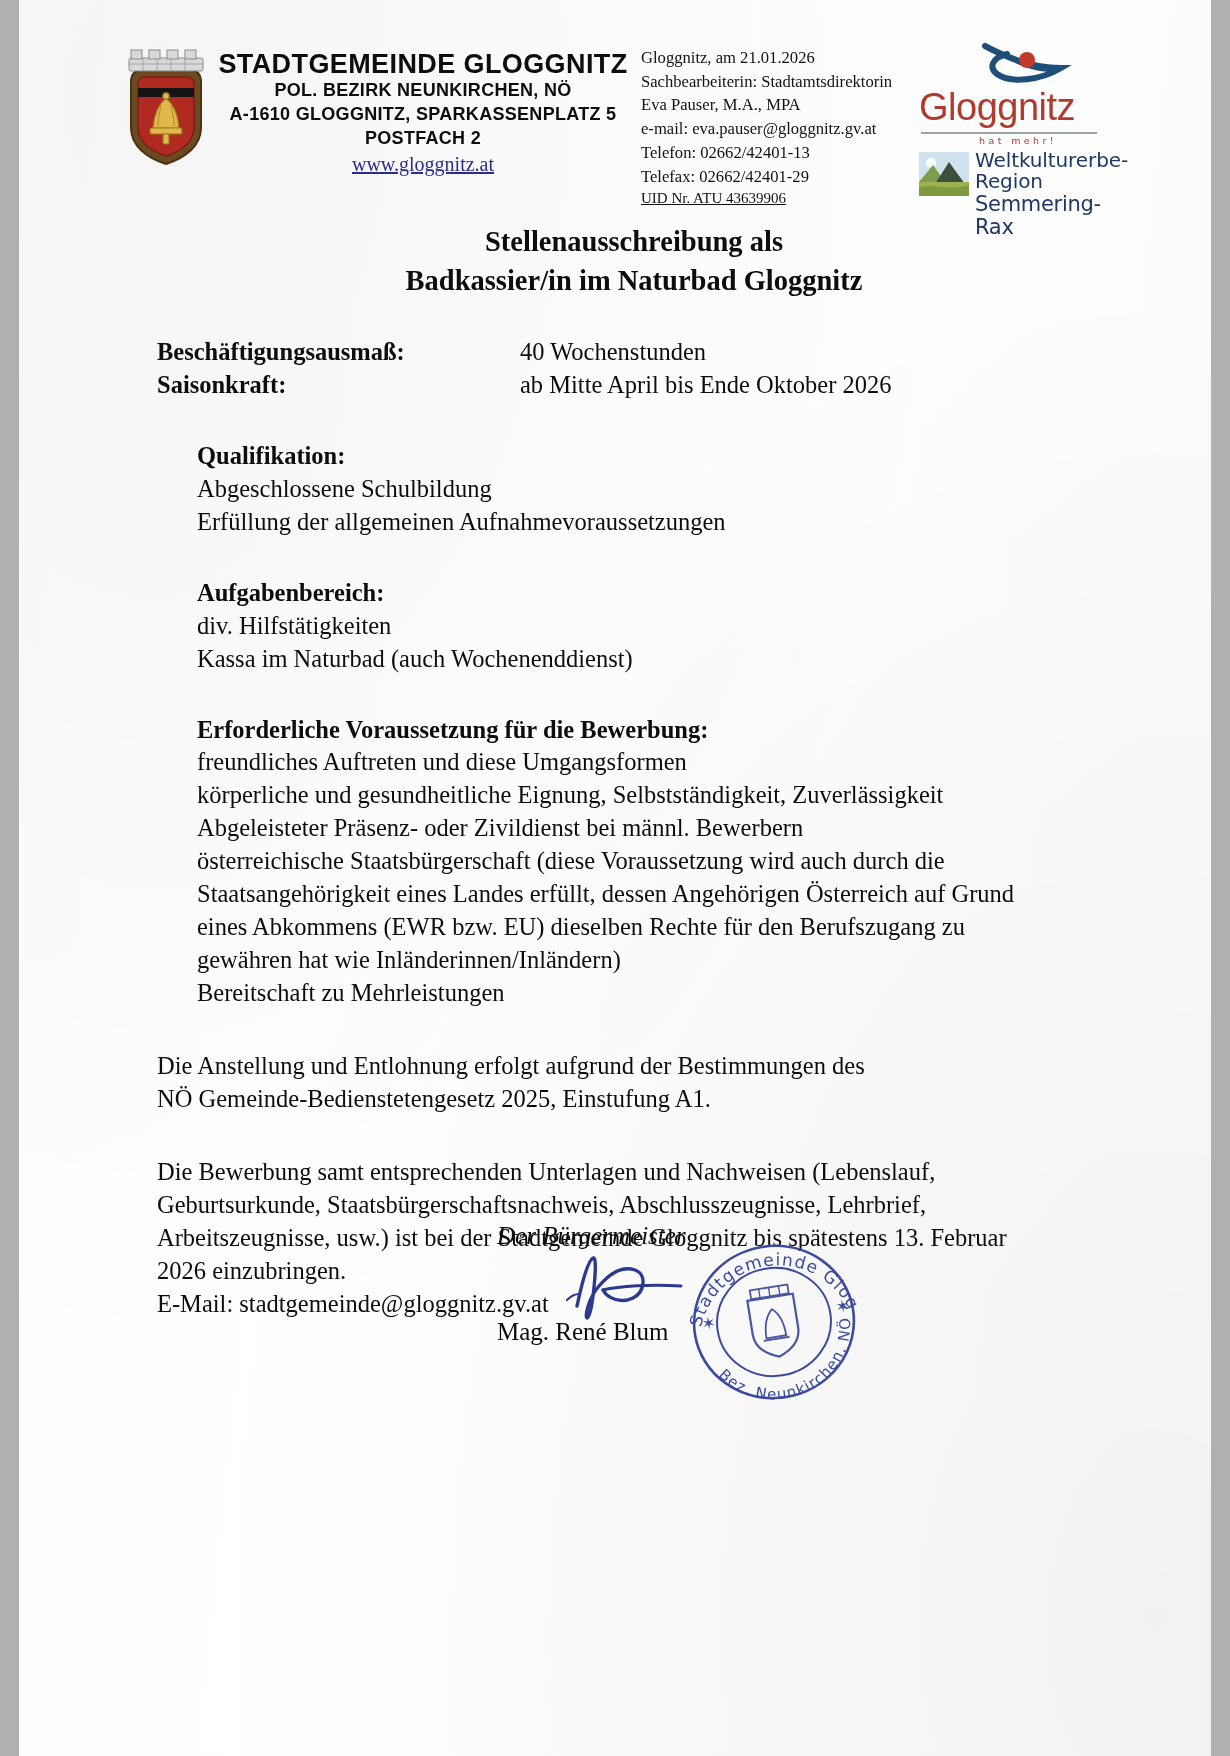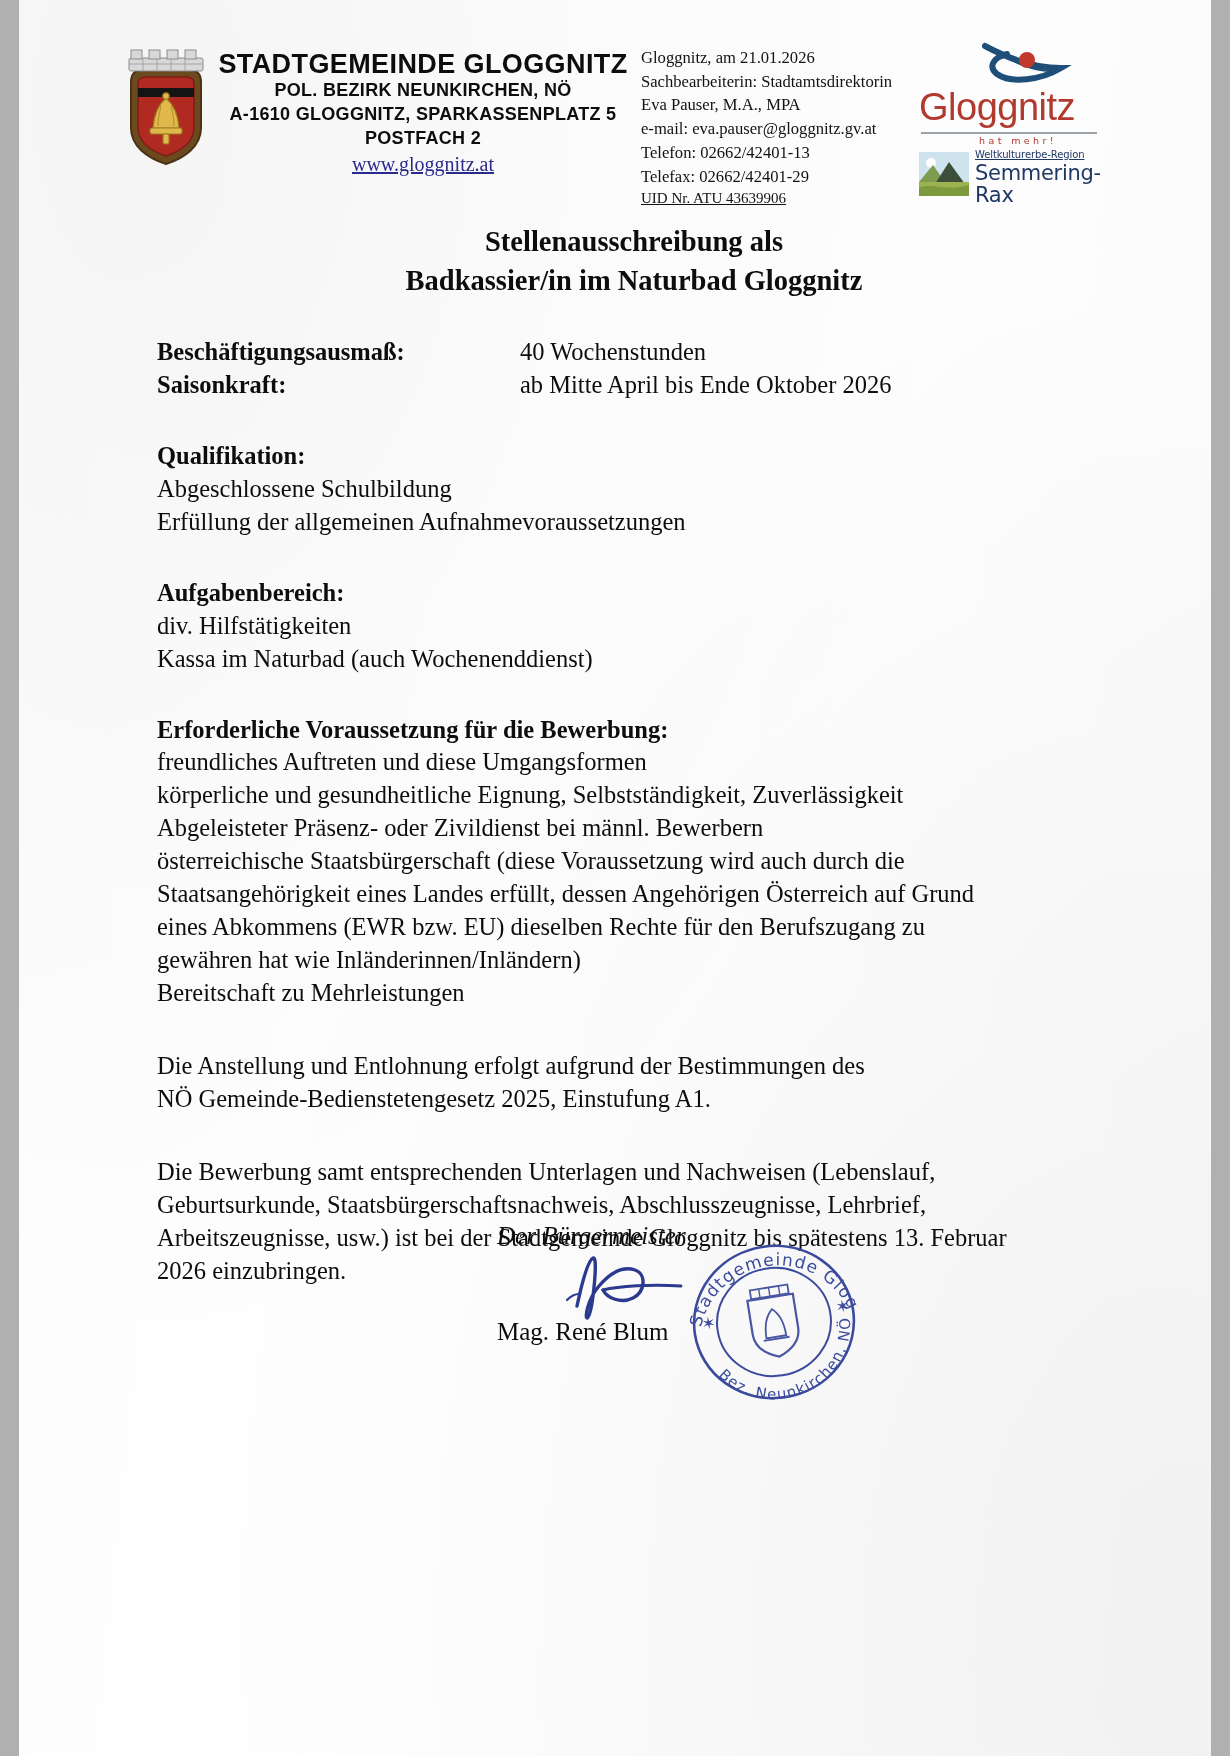--- a/index.html
+++ b/index.html
@@ -148,21 +148,21 @@
     border: 0;
   }
   .unesco-text {
     position: absolute;
     left: 56px;
     top: 0px;
     font-family: "DejaVu Sans", sans-serif;
     color: #1f3864;
     line-height: 1.06;
   }
-  .unesco-t1 { font-size: 10px; letter-spacing: -0.1px; text-decoration: underline; }
+  .unesco-t1 { font-size: 20px; letter-spacing: -0.1px; }
   .unesco-t2 { font-size: 21px; letter-spacing: -0.3px; margin-top: 1px; }
 
   
   .doc-title {
     position: absolute;
     top: 222px;
     left: 0;
     width: 1230px;
     text-align: center;
     font-weight: bold;
@@ -180,21 +180,21 @@
     line-height: 1.345;
   }
   .grid-2 {
     display: grid;
     grid-template-columns: 363px auto;
     row-gap: 0px;
   }
   .grid-2 .k { font-weight: bold; }
   .grid-2 .v { font-weight: normal; }
 
-  .block { margin-top: 38px; }
+  .block { margin-top: 38px; margin-left: 40px; }
   .h { font-weight: bold; }
   .p { font-weight: normal; }
 
   .para { margin-top: 40px; }
 
   
   .sig {
     position: absolute;
     top: 1222px;
     left: 0;
@@ -357,20 +357,21 @@
       <div class="para">
         <div class="p">Die Anstellung und Entlohnung erfolgt aufgrund der Bestimmungen des</div>
         <div class="p">NÖ Gemeinde-Bedienstetengesetz 2025, Einstufung A1.</div>
       </div>
 
       <div class="para">
         <div class="p">Die Bewerbung samt entsprechenden Unterlagen und Nachweisen (Lebenslauf,</div>
         <div class="p">Geburtsurkunde, Staatsbürgerschaftsnachweis, Abschlusszeugnisse, Lehrbrief,</div>
         <div class="p">Arbeitszeugnisse, usw.) ist bei der Stadtgemeinde Gloggnitz bis spätestens 13. Februar</div>
         <div class="p">2026 einzubringen.</div>
+        <div class="p">E-Mail: stadtgemeinde@gloggnitz.gv.at</div>
       </div>
     </div>
 
     <div class="sig">
       <div class="sig-title">Der Bürgermeister</div>
 
       <div class="sig-ink">
         <svg width="200" height="90" viewBox="0 0 200 90">
           <path d="M18 66 C24 38 30 20 34 18 C38 16 36 40 34 56 C32 72 30 78 28 78 C26 78 28 60 40 46 C52 32 64 26 76 30 C88 34 86 52 74 58 C62 64 48 58 44 50" fill="none" stroke="#2b3a8f" stroke-width="3.4" stroke-linecap="round" stroke-linejoin="round"></path>
           <path d="M44 50 C60 46 92 44 122 46" fill="none" stroke="#2b3a8f" stroke-width="3" stroke-linecap="round"></path>

